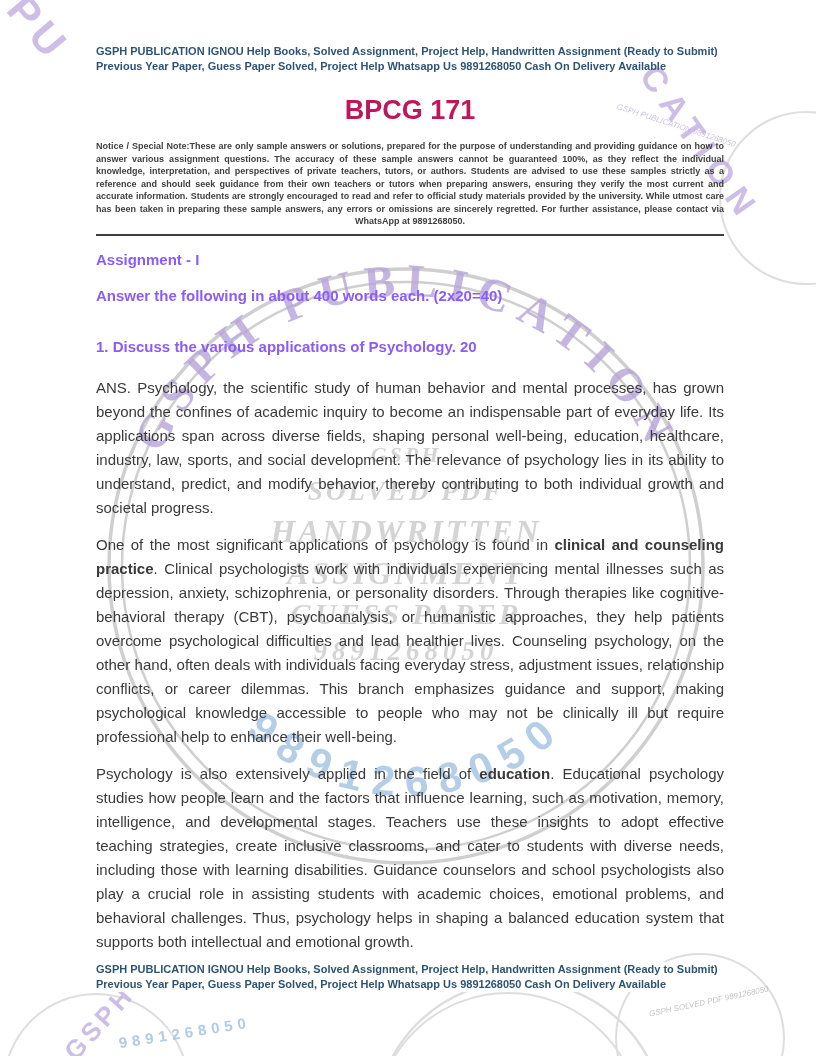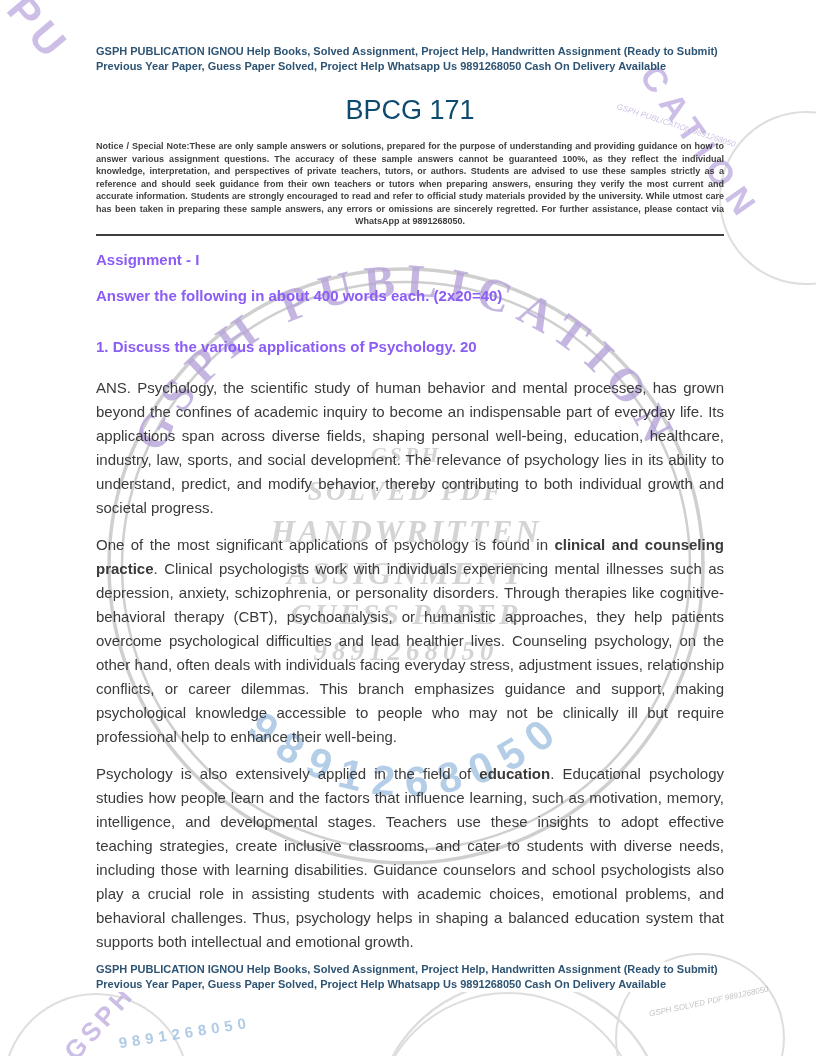--- a/index.html
+++ b/index.html
@@ -15,21 +15,21 @@
   .wm-bl{left:58px;top:1046px;font-size:26px;letter-spacing:4px;transform:rotate(-48deg);transform-origin:top left;}
   .wm-bl-phone{position:absolute;left:118px;top:1024px;font-size:15px;letter-spacing:5px;color:#a3c2e2;font-weight:bold;opacity:.85;transform:rotate(-9deg);}
   .wm-stamp-text{position:absolute;left:614px;top:120px;font-size:8px;font-style:italic;color:#b9a9d8;opacity:.7;text-align:center;line-height:11px;transform:rotate(18deg);}
   .wm-stamp-text2{position:absolute;left:648px;top:996px;font-size:8px;font-style:italic;color:#b0b0b0;opacity:.75;text-align:center;line-height:11px;transform:rotate(-12deg);}
   
   .content{position:absolute;left:96px;top:44px;width:628px;z-index:1;}
   .hdr,.footer{
     color:#2E5474;font-weight:bold;font-size:11px;line-height:15px;
   }
   .footer{position:absolute;left:96px;top:962px;width:628px;z-index:2;background:#ffffff;}
-  .title-line{margin-top:20px;text-align:center;color:#0c4a6e;font-weight:normal;font-size:27px;line-height:32px;}
+  .title-line{margin-top:20px;text-align:center;color:#be185d;font-weight:bold;font-size:27px;line-height:32px;}
   .title-line.second{margin-top:12px;}
   .notice{
     margin-top:14px;font-size:9px;line-height:12.5px;font-weight:600;
     color:#3f3f3f;text-align:justify;text-align-last:center;
     border-bottom:2px solid #3f3f3f;padding-bottom:6px;
   }
   .ph{font-weight:bold;font-size:15px;line-height:19px;color:#8b5cf6;}
   .ph.assignment{margin-top:14px;}
   .ph.instruction{margin-top:17px;}
   .ph.question{margin-top:32px;}

